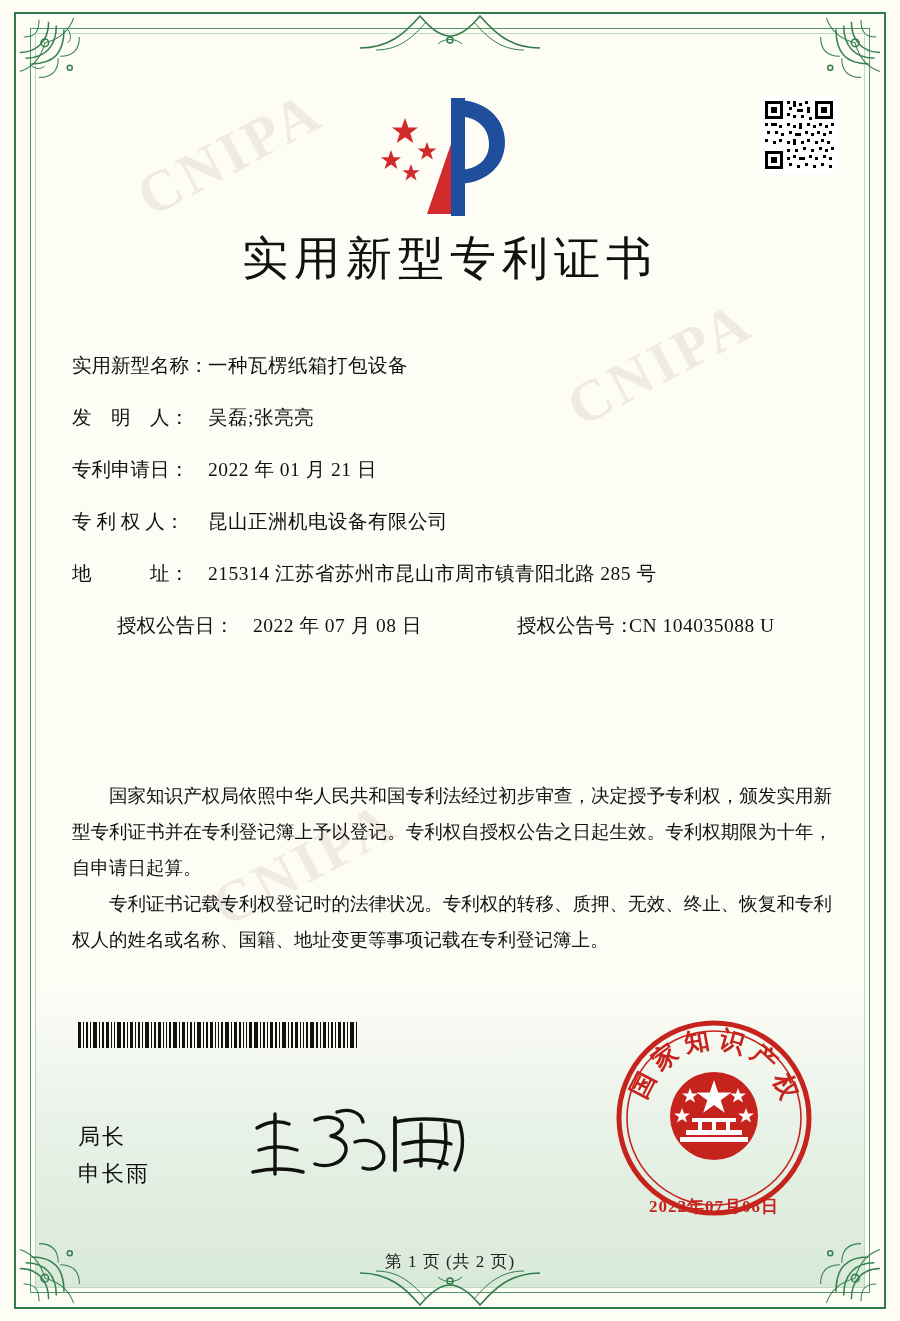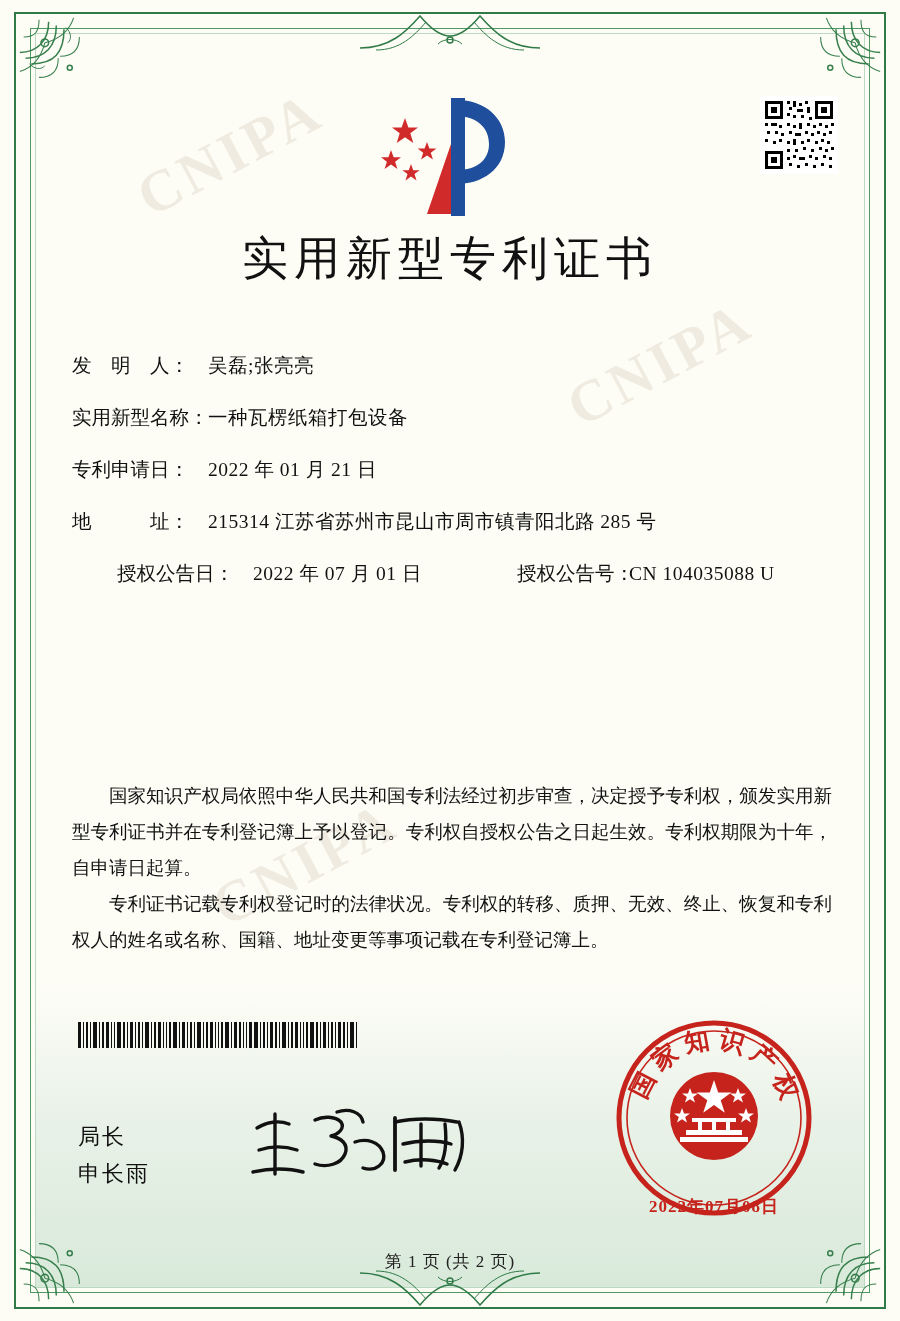--- a/index.html
+++ b/index.html
@@ -415,39 +415,43 @@
         <polygon points="46,72 48.2,78.2 54.6,78.2 49.5,82.1 51.5,88.4 46,84.6 40.5,88.4 42.5,82.1 37.4,78.2 43.8,78.2"></polygon>
         <polygon points="62,50 64.4,56.6 71.4,56.6 65.8,60.8 67.9,67.6 62,63.4 56.1,67.6 58.2,60.8 52.6,56.6 59.6,56.6"></polygon>
       </g>
     </svg>
   </div>
 
   <div class="main-title">实用新型专利证书</div>
 
   <div class="fields">
     <div class="field-row">
+      <div class="field-label">实用新型名称：</div>
+      <div class="field-value">一种瓦楞纸箱打包设备</div>
+    </div>
+    <div class="field-row">
       <div class="field-label">发　明　人：</div>
       <div class="field-value">吴磊;张亮亮</div>
     </div>
     <div class="field-row">
-      <div class="field-label">实用新型名称：</div>
-      <div class="field-value">一种瓦楞纸箱打包设备</div>
+      <div class="field-label">专利申请日：</div>
+      <div class="field-value">2022 年 01 月 21 日</div>
     </div>
     <div class="field-row">
-      <div class="field-label">专利申请日：</div>
-      <div class="field-value">2022 年 01 月 21 日</div>
+      <div class="field-label">专 利 权 人：</div>
+      <div class="field-value">昆山正洲机电设备有限公司</div>
     </div>
     <div class="field-row">
       <div class="field-label">地　　　址：</div>
       <div class="field-value">215314 江苏省苏州市昆山市周市镇青阳北路 285 号</div>
     </div>
     <div class="field-row dual">
       <div class="left-part">
         <div class="field-label">授权公告日：</div>
-        <div class="field-value">2022 年 07 月 01 日</div>
+        <div class="field-value">2022 年 07 月 08 日</div>
       </div>
       <div class="right-part">
         <div class="field-label2">授权公告号：</div>
         <div class="field-value">CN 104035088 U</div>
       </div>
     </div>
   </div>
 
   <div class="paras">
     <p>国家知识产权局依照中华人民共和国专利法经过初步审查，决定授予专利权，颁发实用新型专利证书并在专利登记簿上予以登记。专利权自授权公告之日起生效。专利权期限为十年，自申请日起算。</p>

